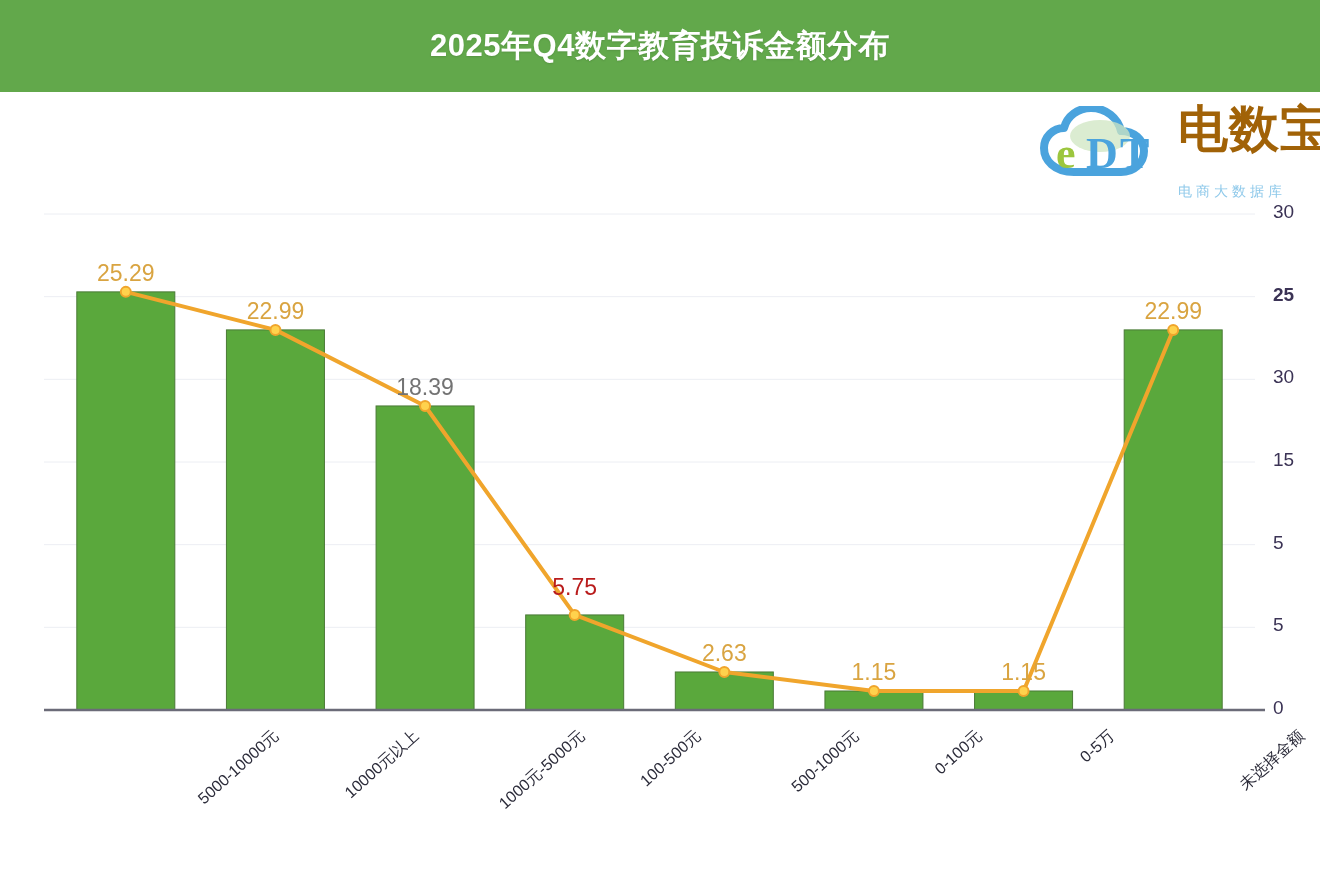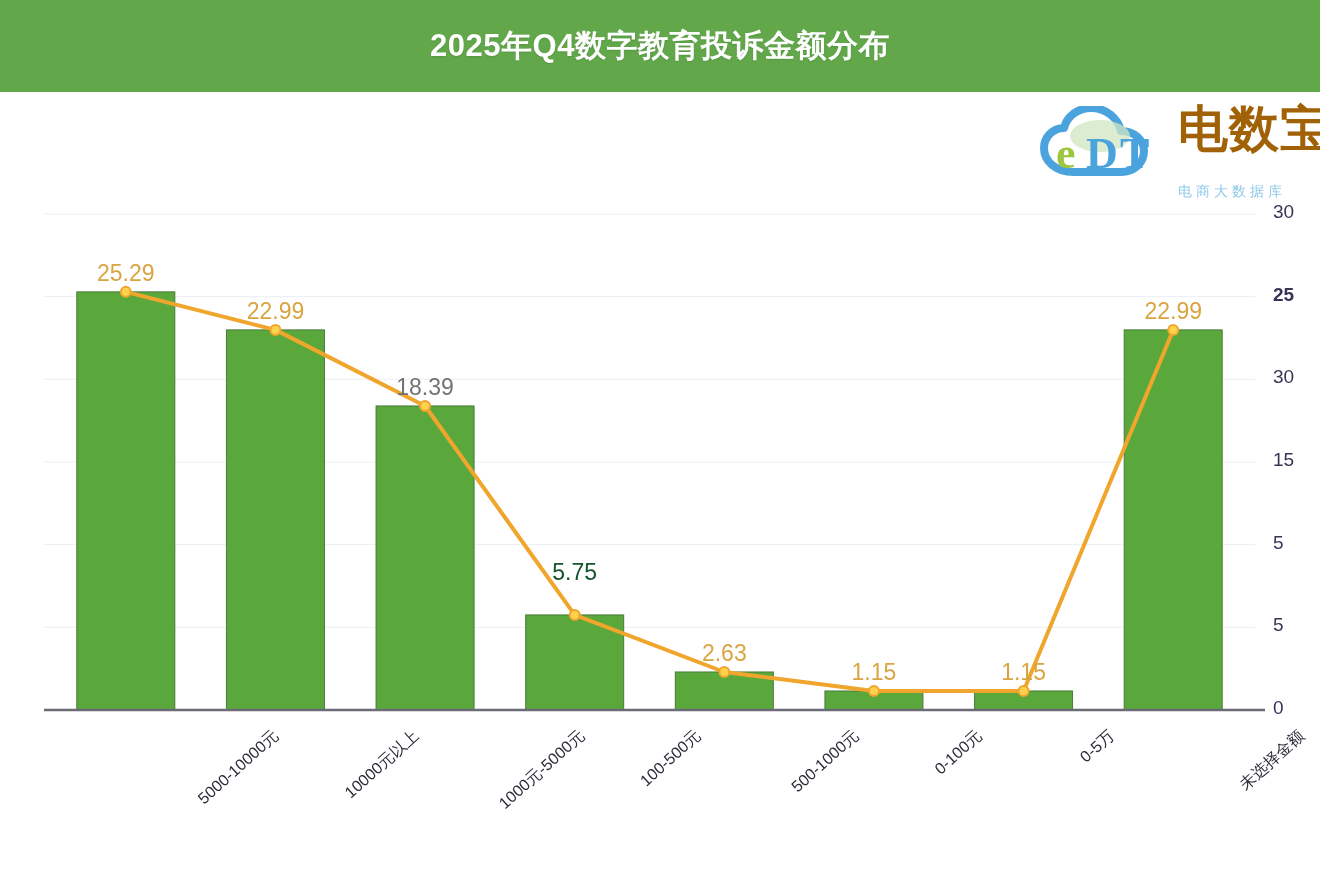--- a/index.html
+++ b/index.html
@@ -186,21 +186,21 @@
         <div class="x-tick-label" style="left: 616.688px; top: 634px;">100-500元</div>
         <div class="x-tick-label" style="left: 766.312px; top: 634px;">500-1000元</div>
         <div class="x-tick-label" style="left: 915.938px; top: 634px;">0-100元</div>
         <div class="x-tick-label" style="left: 1065.56px; top: 634px;">0-5万</div>
         <div class="x-tick-label" style="left: 1215.19px; top: 634px;">未选择金额</div>
       </div>
     <div id="value-layer">
         <div class="bar-value-label" style="left: 65.8125px; width: 120px; top: 167.872px; color: rgb(217, 164, 65);">25.29</div>
         <div class="bar-value-label" style="left: 215.438px; width: 120px; top: 205.899px; color: rgb(217, 164, 65);">22.99</div>
         <div class="bar-value-label" style="left: 365.062px; width: 120px; top: 281.952px; color: #737373;">18.39</div>
-        <div class="bar-value-label" style="left: 514.688px; width: 120px; top: 467px; color: #14532d;">5.75</div>
+        <div class="bar-value-label" style="left: 514.688px; width: 120px; top: 482px; color: #b91c1c;">5.75</div>
         <div class="bar-value-label" style="left: 664.312px; width: 120px; top: 547.973px; color: rgb(217, 164, 65);">2.63</div>
         <div class="bar-value-label" style="left: 813.938px; width: 120px; top: 566.987px; color: rgb(217, 164, 65);">1.15</div>
         <div class="bar-value-label" style="left: 963.562px; width: 120px; top: 566.987px; color: rgb(217, 164, 65);">1.15</div>
         <div class="bar-value-label" style="left: 1113.19px; width: 120px; top: 205.899px; color: rgb(217, 164, 65);">22.99</div>
       </div>
   </div>
 
 </div>
 
 </body></html>

